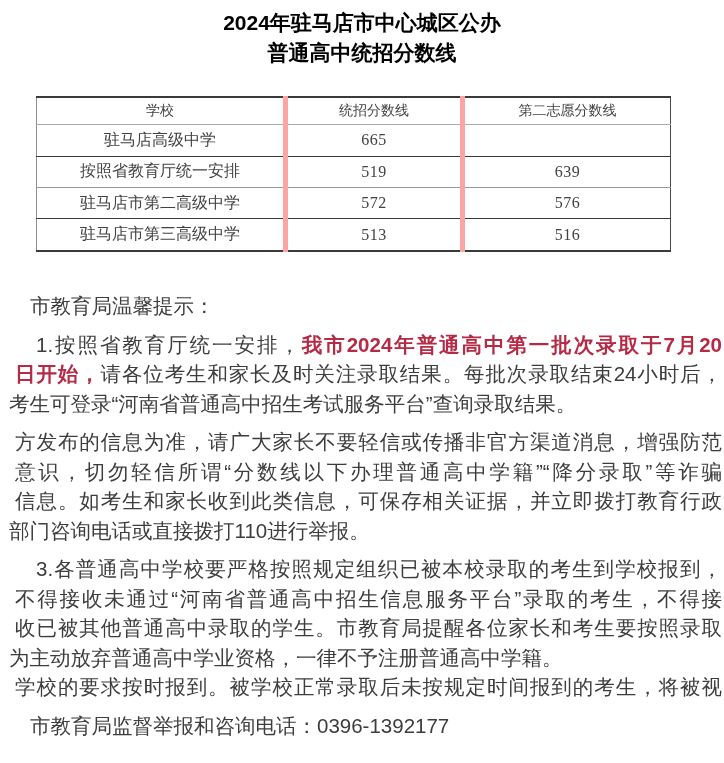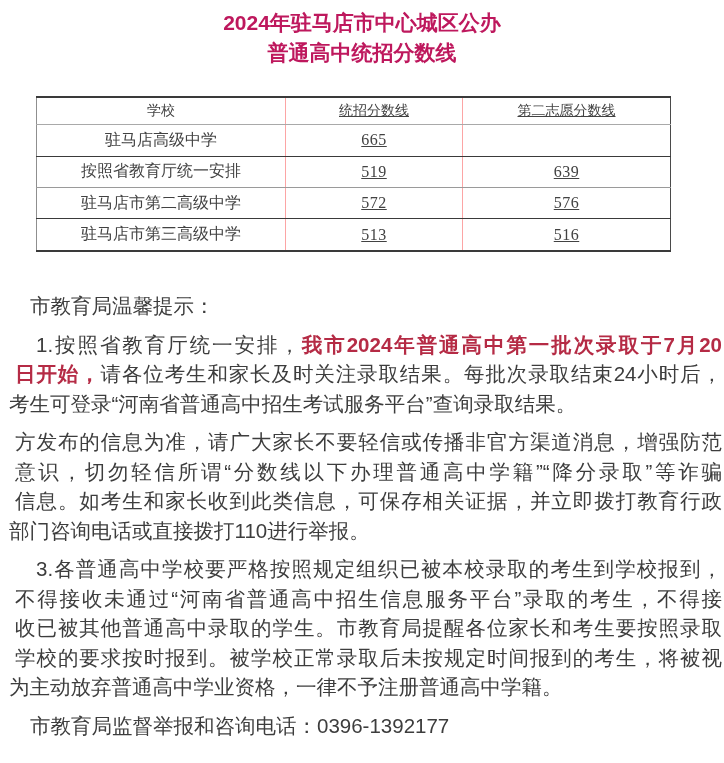--- a/index.html
+++ b/index.html
@@ -1,32 +1,32 @@
 <!DOCTYPE html>
 <html><head>
 <meta charset="utf-8">
 <style>
   html,body{margin:0;padding:0;}
   body{background:#ffffff;font-family:"Liberation Sans",sans-serif;}
   .page{position:relative;width:724px;height:763px;background:#ffffff;overflow:hidden;}
 
   
   .title{position:absolute;top:8px;left:0;width:724px;text-align:center;
-         font-size:21px;line-height:30px;font-weight:700;color:#be185d;}
+         font-size:21px;line-height:30px;font-weight:700;color:#000000;}
 
   
   .score-table{position:absolute;left:36px;top:96px;width:634px;height:156px;
                border-collapse:collapse;table-layout:fixed;
                font-family:"Liberation Serif","DejaVu Serif",serif;
                color:#424242;}
   .score-table{border-top:2px solid #3a3a3a;border-bottom:2px solid #3a3a3a;
                border-left:1px solid #8f8f8f;border-right:1px solid #4a4a4a;}
   .score-table td{text-align:center;vertical-align:middle;padding:0;
                   font-size:16px;}
-  .score-table td+td{border-left:1px solid #fca5a5;text-decoration:underline;}
+  .score-table td+td{border-left:5px solid #fca5a5;}
   .col-school{width:249px;}
   .col-unified{width:177px;}
   .col-second{width:208px;}
   .row-hdr td{border-bottom:1px solid #a9a9a9;font-size:14px;}
   .row-sep-dark td{border-bottom:1px solid #3a3a3a;}
   .row-sep-light td{border-bottom:1px solid #9a9a9a;}
   .num{letter-spacing:0.5px;}
 
   
   .notice{position:absolute;left:9px;top:283px;width:707px;
@@ -97,21 +97,21 @@
       <div class="line full">方发布的信息为准，请广大家长不要轻信或传播非官方渠道消息，增强防范</div>
       <div class="line full">意识，切勿轻信所谓“分数线以下办理普通高中学籍”“降分录取”等诈骗</div>
       <div class="line full">信息。如考生和家长收到此类信息，可保存相关证据，并立即拨打教育行政</div>
       <div class="line">部门咨询电话或直接拨打110进行举报。</div>
     </div>
 
     <div class="para">
       <div class="line indent full">3.各普通高中学校要严格按照规定组织已被本校录取的考生到学校报到，</div>
       <div class="line full">不得接收未通过“河南省普通高中招生信息服务平台”录取的考生，不得接</div>
       <div class="line full">收已被其他普通高中录取的学生。市教育局提醒各位家长和考生要按照录取</div>
+      <div class="line">为主动放弃普通高中学业资格，一律不予注册普通高中学籍。</div>
       <div class="line full">学校的要求按时报到。被学校正常录取后未按规定时间报到的考生，将被视</div>
-      <div class="line">为主动放弃普通高中学业资格，一律不予注册普通高中学籍。</div>
     </div>
 
     <div class="line indent">市教育局监督举报和咨询电话：0396-1392177</div>
 
   </div>
 
 </div>
 
 </body></html>

